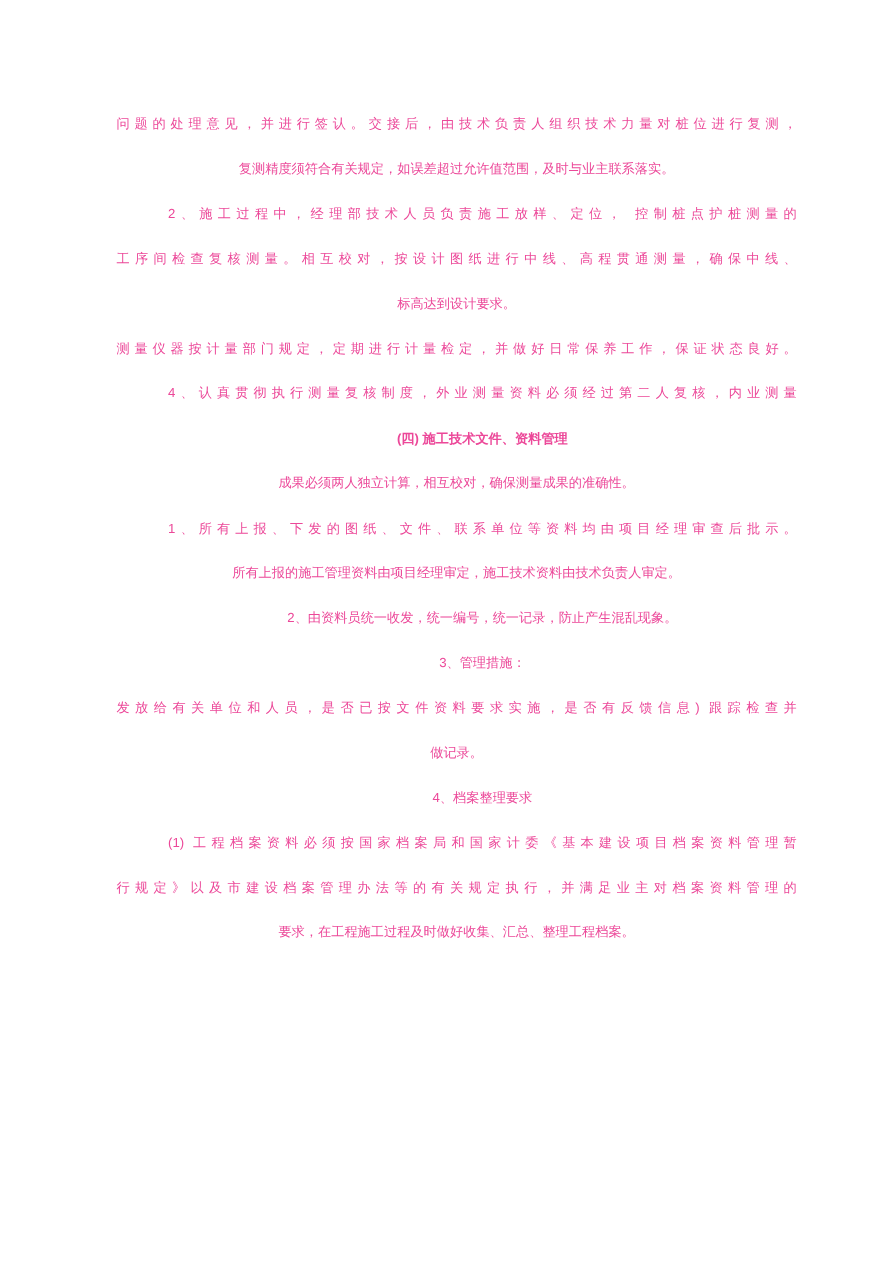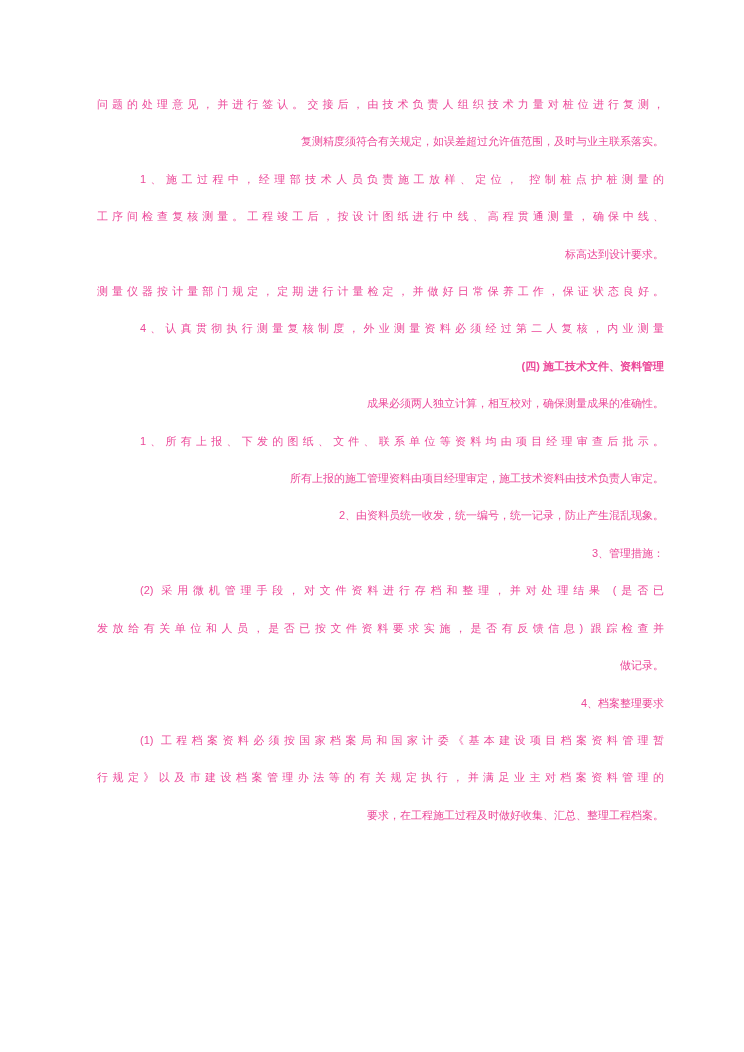--- a/index.html
+++ b/index.html
@@ -19,21 +19,21 @@
     left: 97px;
     top: 86px;
     width: 567px;
     font-family: "Liberation Sans", sans-serif;
     font-size: 11px;
     line-height: 37.4px;
     color: #ec4899;
   }
   .line {
     width: 100%;
-    text-align: right;
+    text-align: center;
     white-space: normal;
   }
   .line.fill {
     text-align: justify;
     text-align-last: justify;
     text-justify: inter-character;
   }
   .line.indent {
     text-indent: 43px;
   }
@@ -41,32 +41,31 @@
     font-weight: bold;
   }
 </style>
 </head>
 <body>
 
 <div class="doc-page">
   <div class="text-block">
       <div class="line fill">问题的处理意见，并进行签认。交接后，由技术负责人组织技术力量对桩位进行复测，</div>
       <div class="line">复测精度须符合有关规定，如误差超过允许值范围，及时与业主联系落实。</div>
-      <div class="line indent fill">1、施工过程中，经理部技术人员负责施工放样、定位， 控制桩点护桩测量的</div>
-      <div class="line fill">工序间检查复核测量。工程竣工后，按设计图纸进行中线、高程贯通测量，确保中线、</div>
+      <div class="line indent fill">2、施工过程中，经理部技术人员负责施工放样、定位， 控制桩点护桩测量的</div>
+      <div class="line fill">工序间检查复核测量。相互校对，按设计图纸进行中线、高程贯通测量，确保中线、</div>
       <div class="line">标高达到设计要求。</div>
       <div class="line fill">测量仪器按计量部门规定，定期进行计量检定，并做好日常保养工作，保证状态良好。</div>
       <div class="line indent fill">4、认真贯彻执行测量复核制度，外业测量资料必须经过第二人复核，内业测量</div>
       <div class="line indent bold">(四)  施工技术文件、资料管理</div>
       <div class="line">成果必须两人独立计算，相互校对，确保测量成果的准确性。</div>
       <div class="line indent fill">1、所有上报、下发的图纸、文件、联系单位等资料均由项目经理审查后批示。</div>
       <div class="line">所有上报的施工管理资料由项目经理审定，施工技术资料由技术负责人审定。</div>
       <div class="line indent">2、由资料员统一收发，统一编号，统一记录，防止产生混乱现象。</div>
       <div class="line indent">3、管理措施：</div>
-      <div class="line indent fill">(2) 采用微机管理手段，对文件资料进行存档和整理，并对处理结果 (是否已</div>
       <div class="line fill">发放给有关单位和人员，是否已按文件资料要求实施，是否有反馈信息) 跟踪检查并</div>
       <div class="line">做记录。</div>
       <div class="line indent">4、档案整理要求</div>
       <div class="line indent fill">(1) 工程档案资料必须按国家档案局和国家计委《基本建设项目档案资料管理暂</div>
       <div class="line fill">行规定》以及市建设档案管理办法等的有关规定执行，并满足业主对档案资料管理的</div>
       <div class="line">要求，在工程施工过程及时做好收集、汇总、整理工程档案。</div>
     </div>
 </div>
 
 </body></html>

